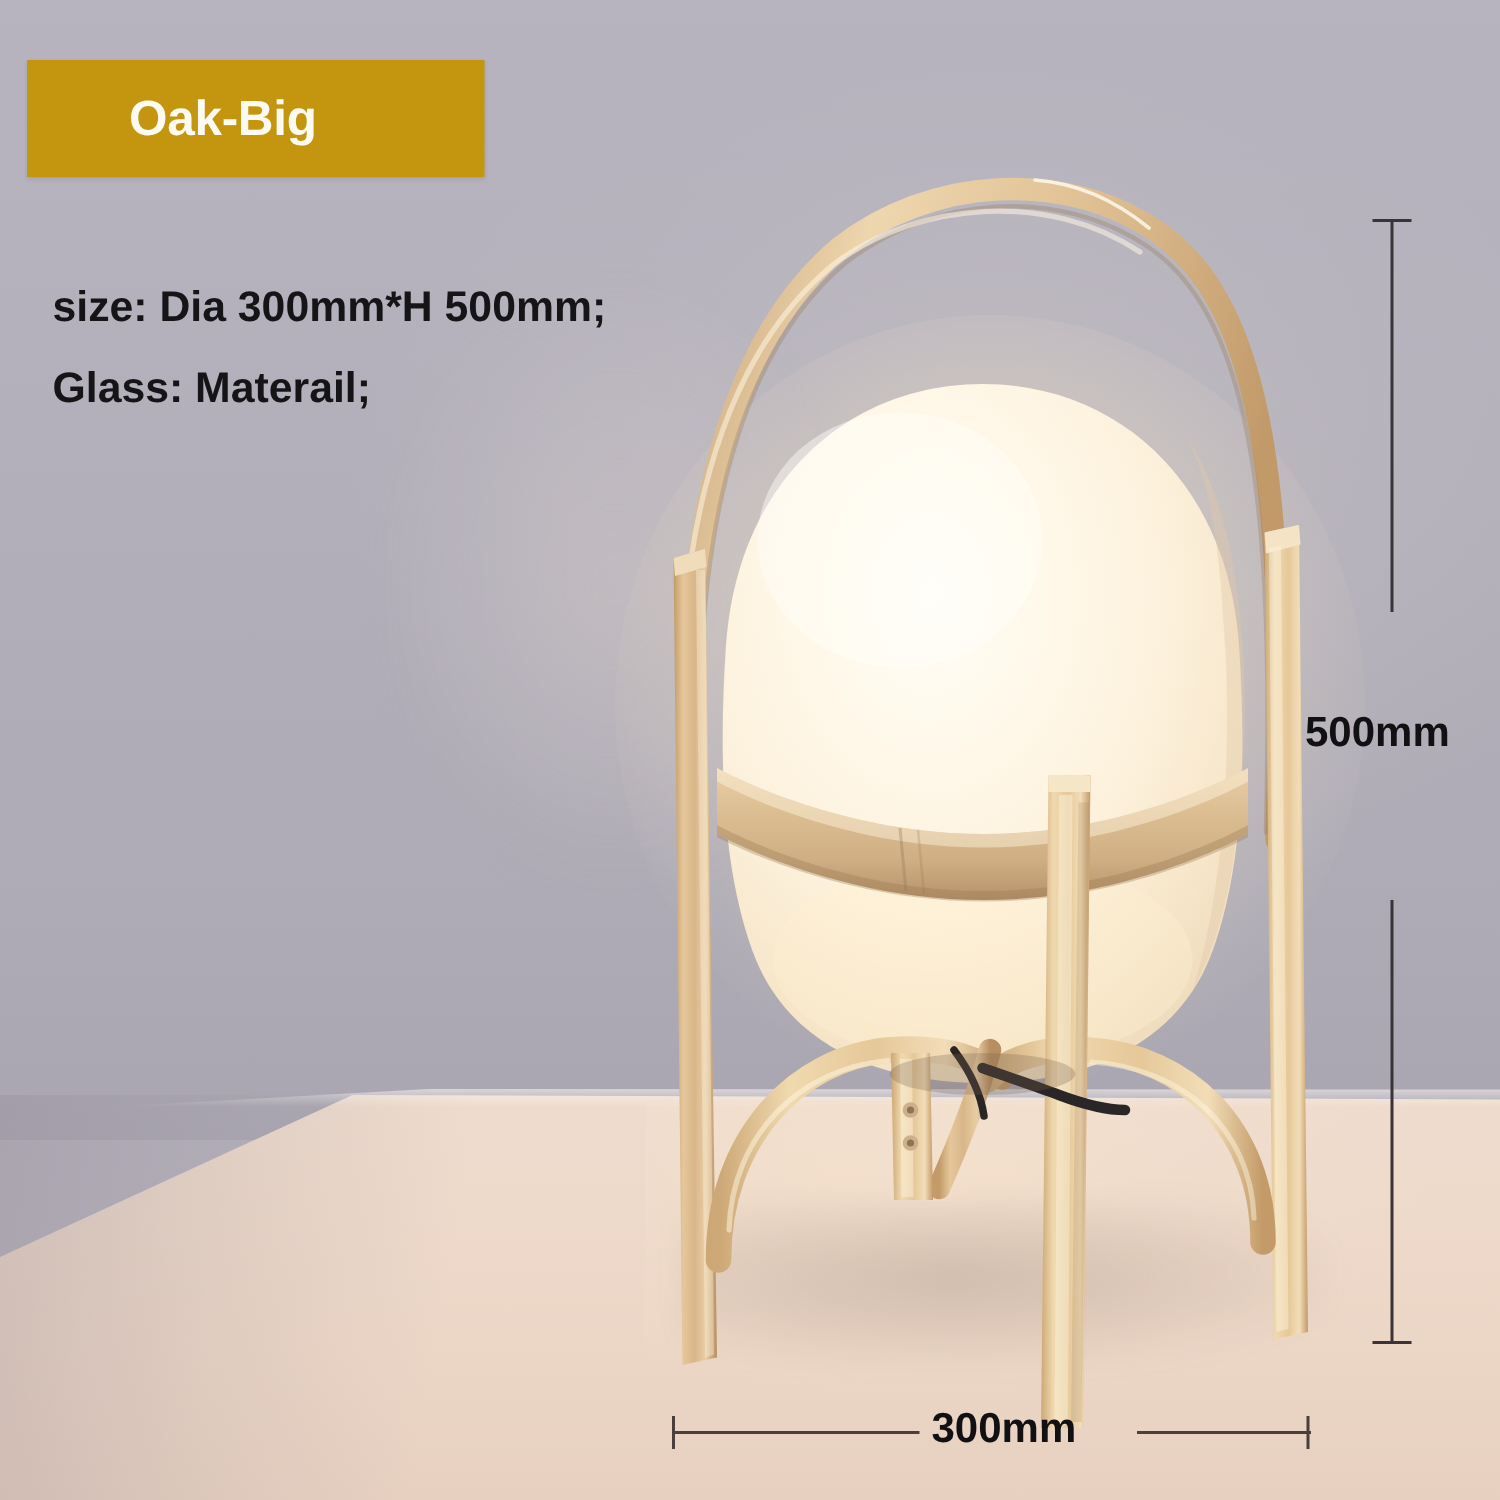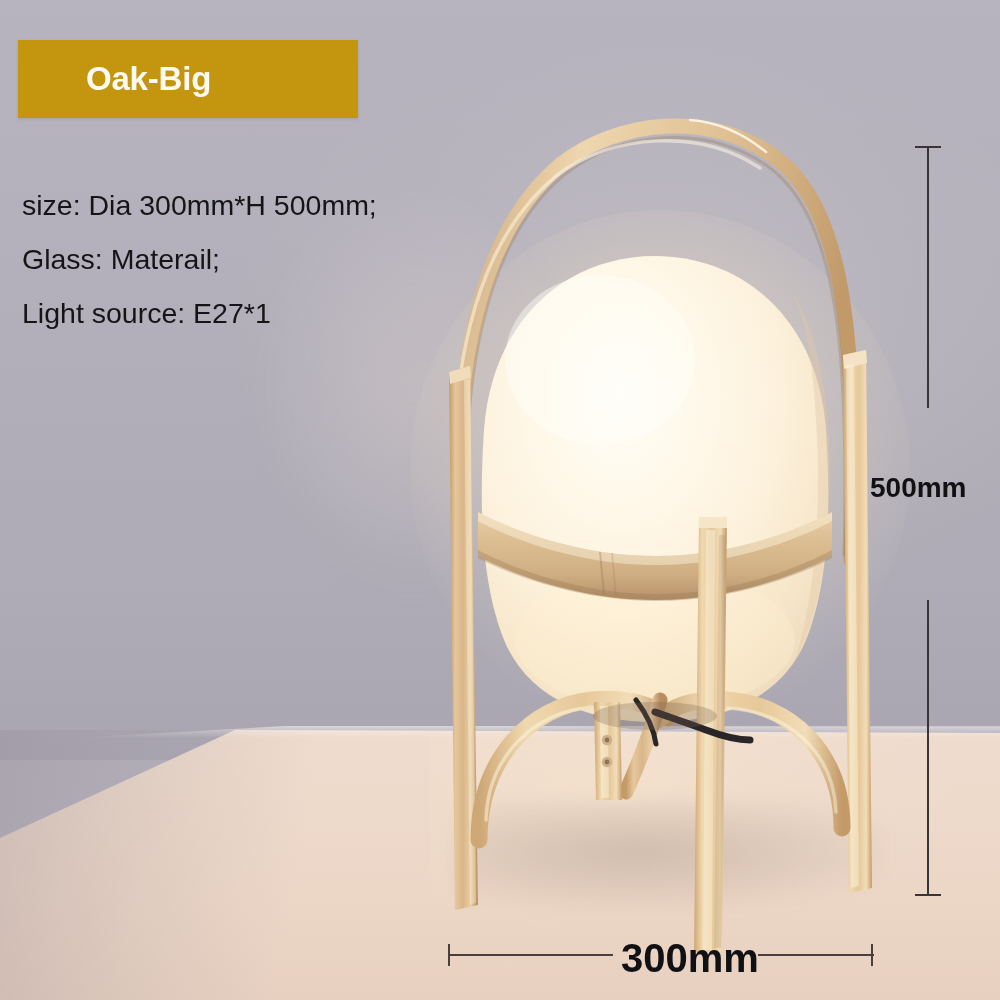--- a/index.html
+++ b/index.html
@@ -54,43 +54,43 @@
   .table-glow {
     position:absolute; left:430px; top:735px; width:520px; height:200px;
     background:radial-gradient(ellipse at 35% 20%, rgba(255,236,205,0.30) 0%, rgba(255,236,205,0.10) 45%, rgba(255,236,205,0) 75%);
   }
 
   
   #lamp { position:absolute; left:0; top:0; width:1000px; height:1000px; }
 
   
   .badge {
-    position:absolute; left:18px; top:40px; width:340px; height:78px;
+    position:absolute; left:18px; top:40px; width:305px; height:78px;
     background:#c4960f;
     display:flex; align-items:center;
     box-shadow:0 1px 3px rgba(0,0,0,0.10);
   }
   .badge-label {
     color:#fdfaf2;
     font-size:33px; font-weight:bold;
     letter-spacing:-0.2px;
     padding-left:68px;
   }
 
   .specs {
     position:absolute; left:22px; top:178px; width:520px;
   }
   .spec-line {
     font-size:28.5px;
     color:#151518;
     line-height:54px;
     white-space:nowrap;
   }
-  .spec-key { font-weight:normal; }
-  .spec-val { font-weight:normal; }
+  .spec-key { font-weight:bold;margin-left:13px; }
+  .spec-val { font-weight:bold; }
 
   
   .dim-v-line {
     position:absolute; width:2px;
     background:#3a3338;
   }
   .dim-tick-h {
     position:absolute; height:2px;
     background:#3a3338;
   }
@@ -100,21 +100,21 @@
   }
   .dim-tick-v {
     position:absolute; width:2px;
     background:#4a3f3c;
   }
   .dim-label {
     position:absolute;
     font-size:28px; font-weight:bold; color:#111114;
     white-space:nowrap;
   }
-  .dim-label-h { font-size:40px; }
+  .dim-label-h { font-size:28px; }
 </style>
 </head>
 <body>
 
 <div id="stage">
 
   <div class="wall"></div>
   <div class="wall-glowL"></div>
   <div class="table"></div>
   <div class="table-edge"></div>
@@ -285,24 +285,20 @@
 
   <div class="specs">
     <div class="spec-line">
       <span class="spec-key">size:</span>
       <span class="spec-val">Dia 300mm*H 500mm;</span>
     </div>
     <div class="spec-line">
       <span class="spec-key">Glass:</span>
       <span class="spec-val">Materail;</span>
     </div>
-    <div class="spec-line">
-      <span class="spec-key">Light source:</span>
-      <span class="spec-val">E27*1</span>
-    </div>
   </div>
 
   <div>
     <div class="dim-tick-h" style="left:915px; top:146px; width:26px;"></div>
     <div class="dim-v-line" style="left:927px; top:146px; height:262px;"></div>
     <div class="dim-v-line" style="left:927px; top:600px; height:296px;"></div>
     <div class="dim-tick-h" style="left:915px; top:894px; width:26px;"></div>
     <div class="dim-label" style="left:870px; top:472px;">500mm</div>
   </div>
 

